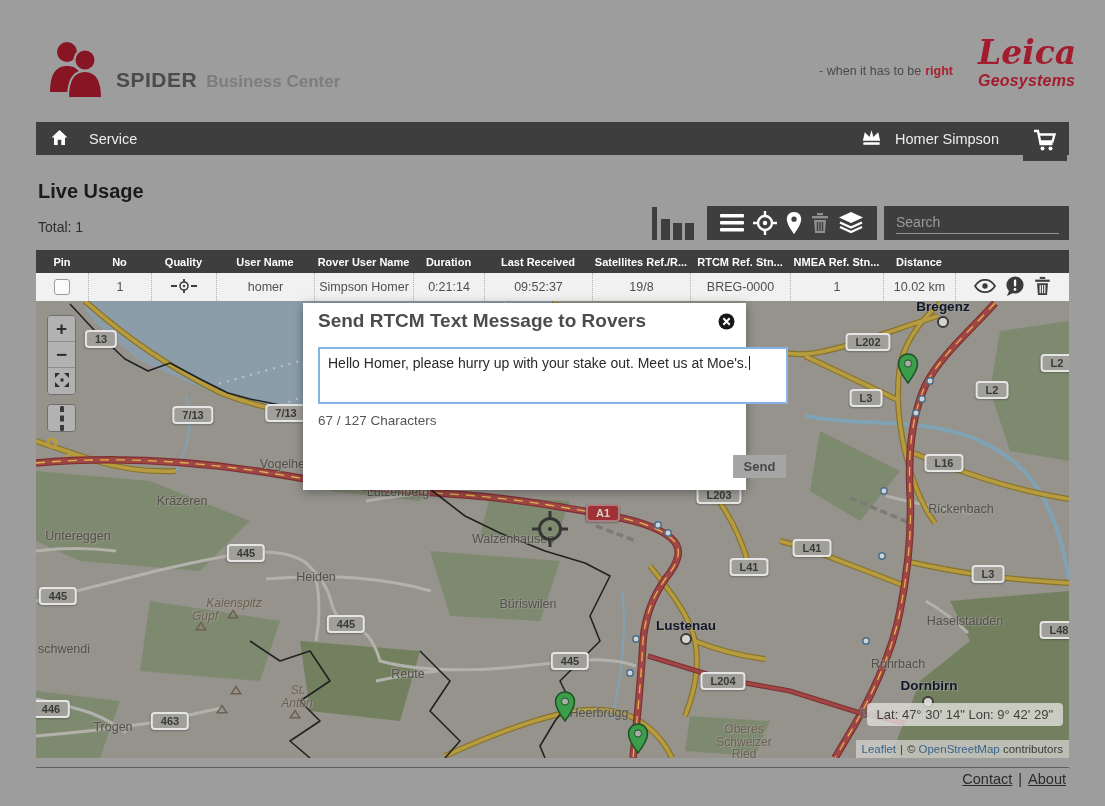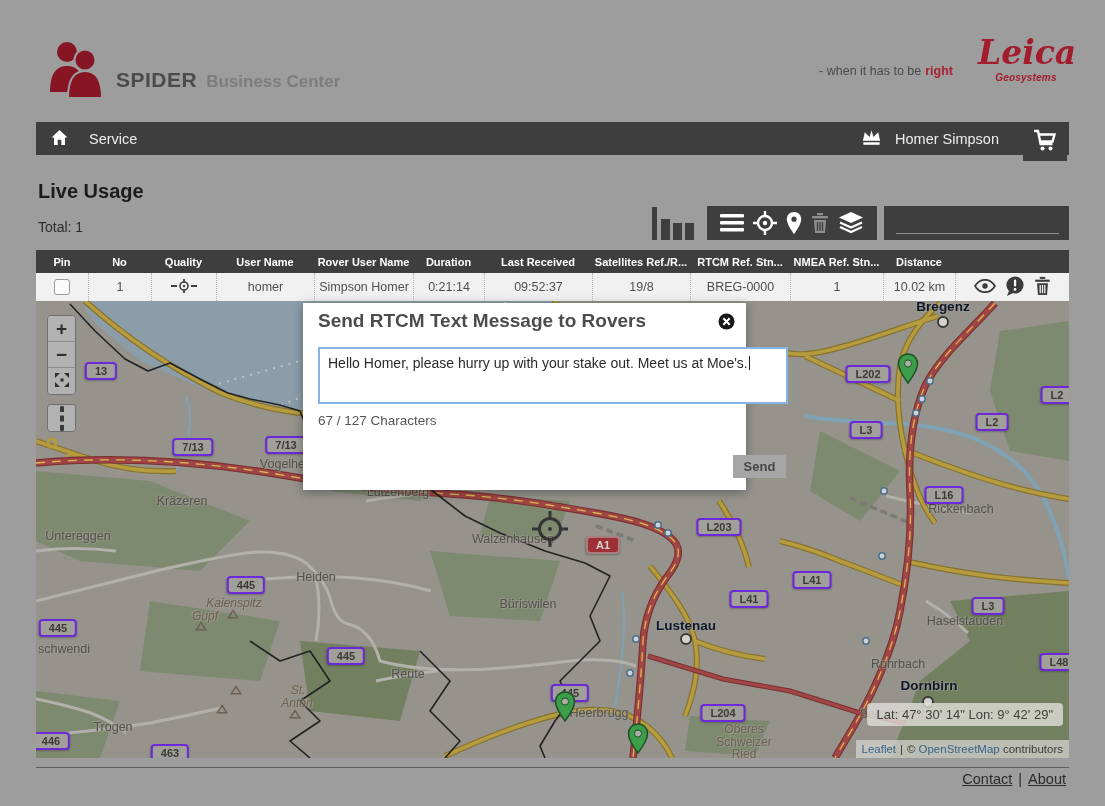--- a/index.html
+++ b/index.html
@@ -7,21 +7,21 @@
           font-family:"Liberation Sans",sans-serif;}
   
   .hdr-logo{position:absolute;left:44px;top:38px;}
   .brand{position:absolute;left:116px;top:68px;white-space:nowrap;}
   .brand .b1{font-size:21px;font-weight:bold;color:#4b4b4e;letter-spacing:.5px;}
   .brand .b2{font-size:17px;font-weight:bold;color:#7d7d80;margin-left:9px;}
   .tagline{position:absolute;right:152px;top:64px;font-size:12.5px;color:#4a4a4a;white-space:nowrap;}
   .tagline .acc{color:#a8212f;font-weight:bold;margin-left:4px;}
   .leica{position:absolute;left:978px;top:36px;width:96px;text-align:center;color:#a31c2e;}
   .leica .l1{font-family:"DejaVu Serif",serif;font-style:italic;font-weight:bold;font-size:33px;line-height:34px;}
-  .leica .l2{font-style:italic;font-weight:bold;font-size:10px;margin-top:2px;letter-spacing:.2px;}
+  .leica .l2{font-style:italic;font-weight:bold;font-size:16px;margin-top:2px;letter-spacing:.2px;}
   
   .nav{position:absolute;left:36px;top:122px;width:1033px;height:33px;background:#3e3e3e;
        display:flex;align-items:center;padding:0 14px;box-sizing:border-box;color:#ededed;font-size:14.5px;}
   .nav .svc{margin-left:20px;text-align:right;}
   .nav .sp{flex:1;}
   .nav .uname{margin:0 56px 0 12px;}
   .cart-ext{position:absolute;right:2px;top:0;width:44px;height:39px;background:#3e3e3e;
             display:flex;justify-content:center;align-items:flex-start;padding-top:6px;box-sizing:border-box;}
   
   .ptitle{position:absolute;left:38px;top:180px;font-size:20px;font-weight:bold;color:#1b1b1b;}
@@ -46,23 +46,23 @@
   .cb{width:14px;height:14px;background:#fbfbfb;border:1px solid #9a9a9a;border-radius:3px;}
   .acticons{display:flex;gap:9px;align-items:center;}
   
   #map{position:absolute;left:36px;top:301px;width:1033px;height:457px;background:#95938c;overflow:hidden;}
   #map-art{position:absolute;left:0;top:0;}
   .mlabel{position:absolute;transform:translate(-50%,-50%);white-space:nowrap;font-size:12.5px;color:#52514c;z-index:3;
           text-shadow:1px 1px 1px rgba(158,156,148,.9),-1px -1px 1px rgba(158,156,148,.9);}
   .mlabel.town{font-weight:bold;font-size:13.5px;color:#0f172a;}
   .mlabel.peak{font-style:italic;color:#6e6152;font-size:12px;}
   .mlabel.area{color:#6b6156;font-size:12px;}
-  .mbadge{position:absolute;transform:translate(-50%,-50%);background:#a19f9a;border:2px solid #6d28d9;border-radius:4px;
+  .mbadge{position:absolute;transform:translate(-50%,-50%);background:#a19f9a;border:2px solid #e5e5e5;border-radius:4px;
           color:#3a3a36;font-size:11px;font-weight:bold;padding:0 8px;line-height:14px;z-index:4;white-space:nowrap;
-          box-shadow:0 1px 2px rgba(0,0,0,.25);margin-top:32px;}
+          box-shadow:0 1px 2px rgba(0,0,0,.25);}
   .mbadge.mw{background:#9e3136;border-color:#aa7d80;color:#d6d1cd;}
   .mpin{position:absolute;width:22px;height:31px;z-index:5;}
   .mdot{position:absolute;width:8px;height:8px;border:2px solid #3a3a37;background:#d5d3ce;border-radius:50%;
         transform:translate(-50%,-50%);z-index:4;box-sizing:content-box;}
   .mtri{position:absolute;transform:translate(-50%,-50%);z-index:3;}
   .mcross{position:absolute;transform:translate(-50%,-50%);z-index:4;opacity:.92;}
   .lf-ctl{position:absolute;left:11px;background:#b2b2b2;border:1px solid #6e6e6e;border-radius:4px;overflow:hidden;z-index:8;}
   .lf-ctl button{display:block;width:27px;height:26px;border:none;border-bottom:1px solid #8c8c8c;background:#b2b2b2;
                  font-size:19px;font-weight:bold;color:#2e2e2e;padding:0;line-height:23px;font-family:"Liberation Sans",sans-serif;}
   .lf-ctl button:last-child{border-bottom:none;}
@@ -187,20 +187,21 @@
     <button class="tbtn">
       <svg width="26" height="22" viewBox="0 0 26 22">
           <polygon points="13,0 25,5.5 13,11 1,5.5" fill="#fff"></polygon>
           <path d="M2 10.5 L13 15.5 L24 10.5" fill="none" stroke="#fff" stroke-width="2.2"></path>
           <path d="M2 15 L13 20 L24 15" fill="none" stroke="#fff" stroke-width="2.2"></path>
         </svg>
     </button>
   </div>
 
   <div class="searchbox">
+    <input type="text" placeholder="Search" style="">
     <div class="uline"></div>
   </div>
 
   <div class="tbl">
     <div class="thead">
       <div class="c" style="width:52px">Pin</div>
       <div class="c" style="width:63px">No</div>
       <div class="c" style="width:65px">Quality</div>
       <div class="c" style="width:98px">User Name</div>
       <div class="c" style="width:99px">Rover User Name</div>

